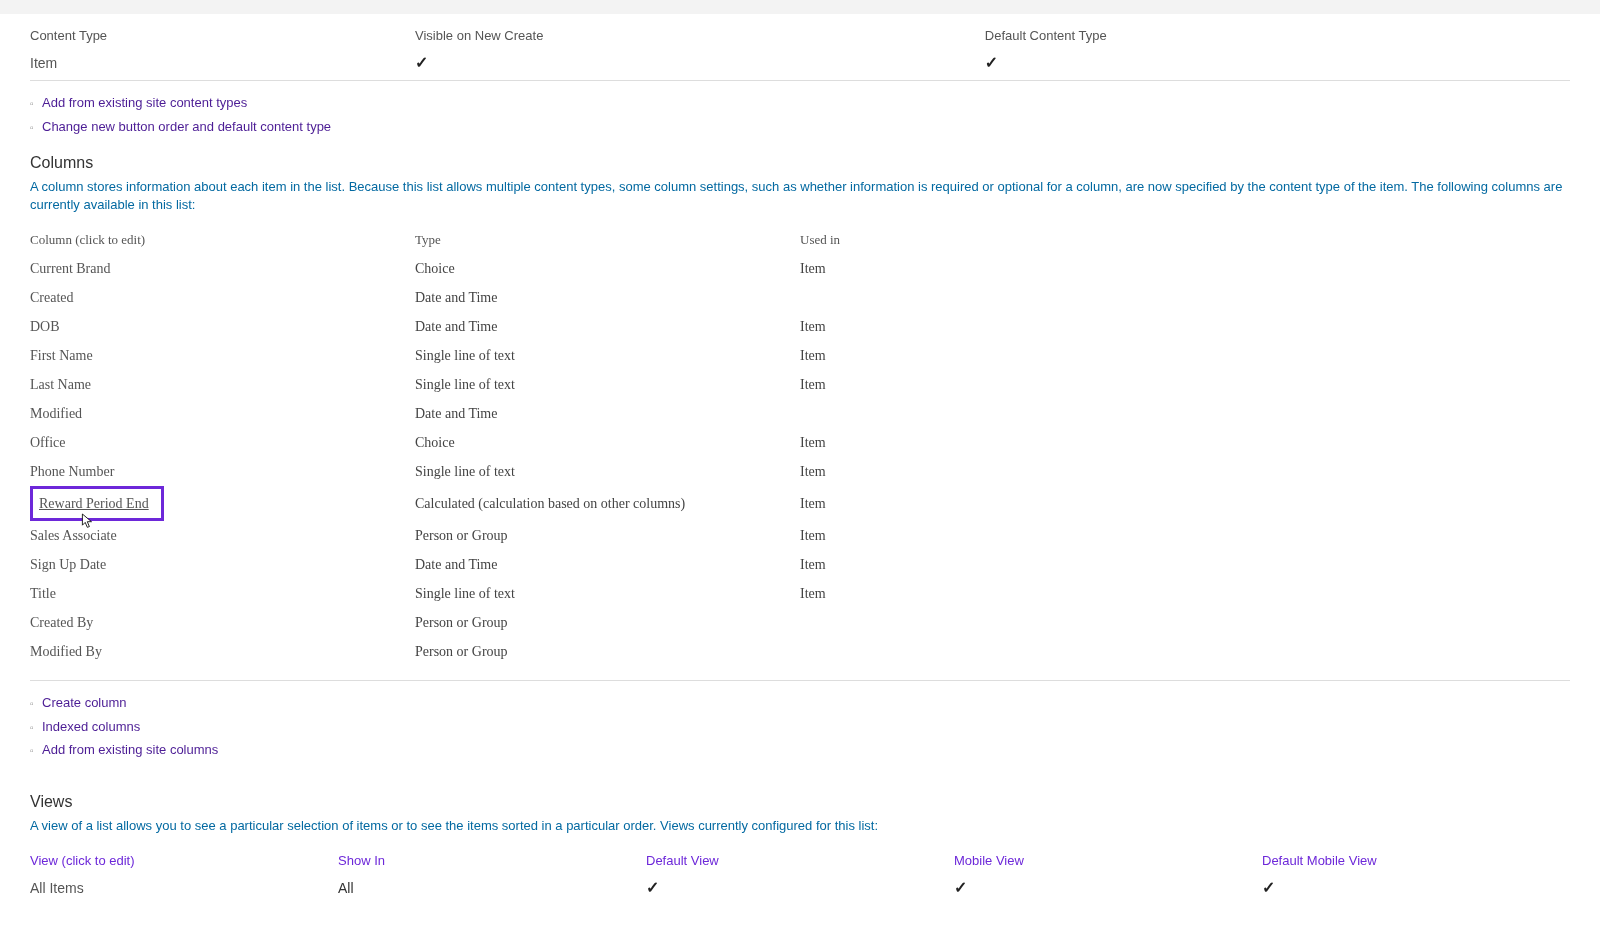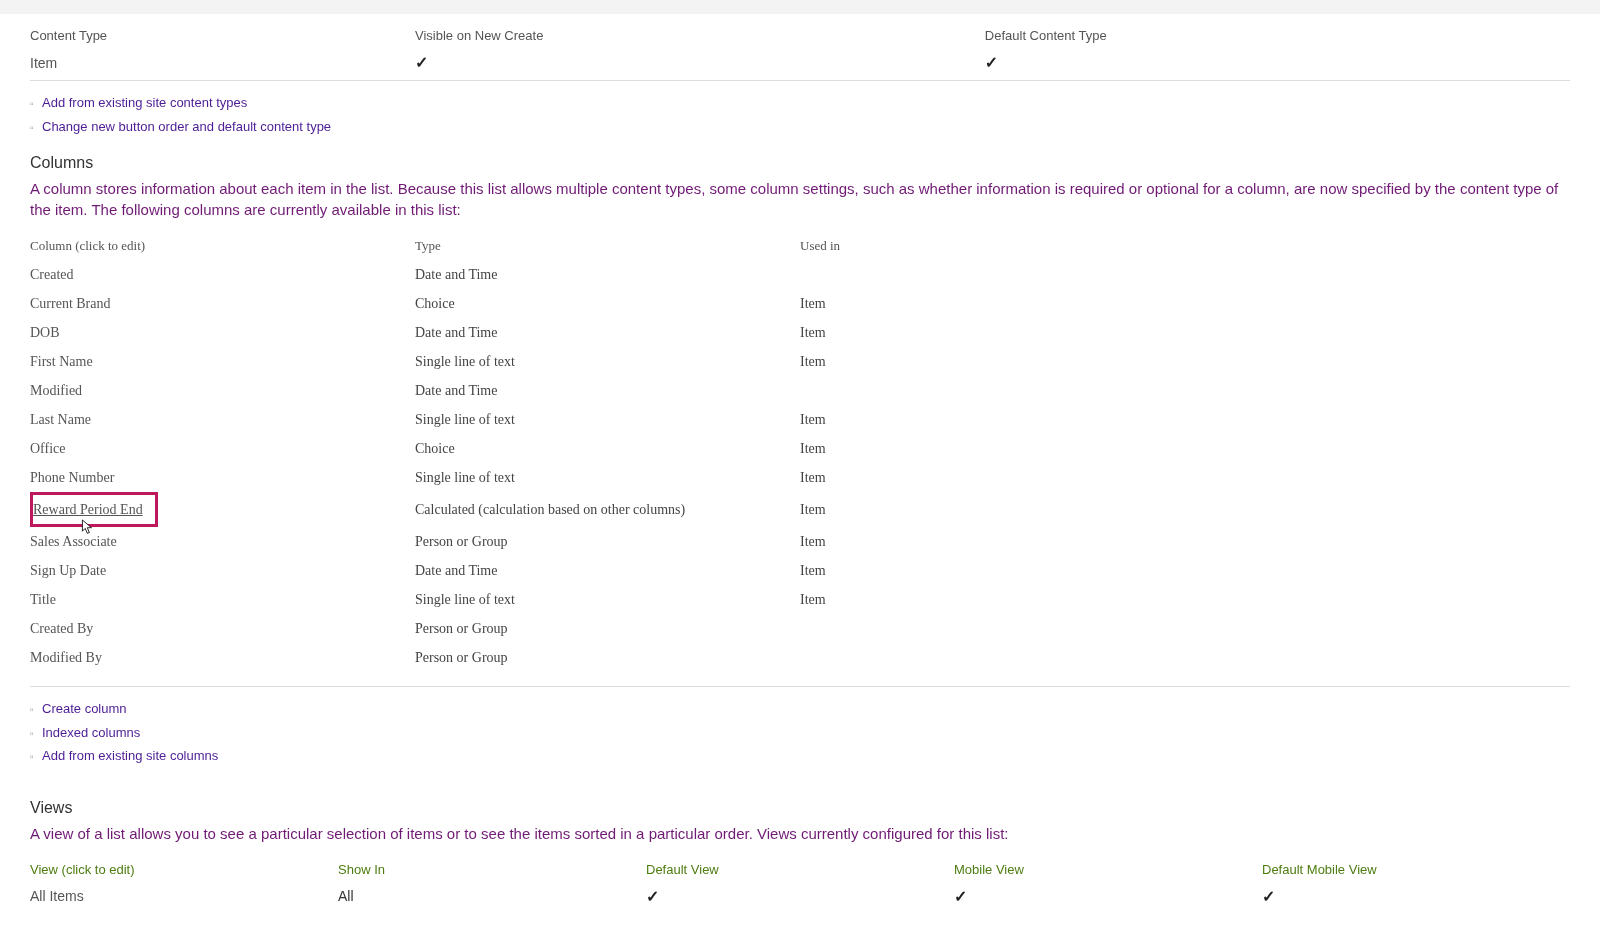--- a/index.html
+++ b/index.html
@@ -58,22 +58,22 @@
     top: 3px;
   }
   .link { color: #4c1d95; cursor: pointer; }
   h2.section-title {
     font-size: 16px;
     font-weight: 400;
     color: #333;
     margin-bottom: 6px;
   }
   .section-desc {
-    font-size: 15px;
-    color: #701a75;
+    font-size: 13px;
+    color: #0369a1;
     line-height: 1.4;
     margin-bottom: 12px;
   }
   .col-table {
     width: 100%;
     border-collapse: collapse;
     font-family: Liberation Serif, serif;
   }
   .col-table th {
     text-align: left;
@@ -87,37 +87,37 @@
     color: #444;
     font-size: 14px;
     line-height: 1.5;
   }
   .col-name { color: #555; }
   .col-name.hl {
     text-decoration: underline;
   }
   .hl-wrapper {
     display: inline-block;
-    padding: 4px 12px 4px 0;
-    border: 3px solid #be185d;
+    padding: 4px 12px 4px 6px;
+    border: 3px solid #6d28d9;
     position: relative;
   }
   .cursor {
     position: absolute;
     bottom: -12px;
     left: 48px;
     width: 14px;
     height: 18px;
     pointer-events: none;
   }
   .views-table {
     width: 100%;
     border-collapse: collapse;
   }
-  .views-table th { text-align:left; font-weight:400; color:#4d7c0f; font-size:13px; padding:6px 0; }
+  .views-table th { text-align:left; font-weight:400; color:#6d28d9; font-size:13px; padding:6px 0; }
   .views-table td { padding:4px 0; font-size:14px; color:#333; }
   .c1 { width: 25%; }
   .c2 { width: 25%; }
   .c3 { width: 50%; }
 </style>
 </head>
 <body>
 
 
 
@@ -154,48 +154,48 @@
 <table class="col-table">
   <thead>
     <tr>
       <th class="c1">Column (click to edit)</th>
       <th class="c2">Type</th>
       <th class="c3">Used in</th>
     </tr>
   </thead>
   <tbody>
     <tr>
-      <td><span class="col-name">Created</span></td>
-      <td>Date and Time</td>
-      <td></td>
-    </tr>
-    <tr>
       <td><span class="col-name">Current Brand</span></td>
       <td>Choice</td>
       <td>Item</td>
     </tr>
     <tr>
+      <td><span class="col-name">Created</span></td>
+      <td>Date and Time</td>
+      <td></td>
+    </tr>
+    <tr>
       <td><span class="col-name">DOB</span></td>
       <td>Date and Time</td>
       <td>Item</td>
     </tr>
     <tr>
       <td><span class="col-name">First Name</span></td>
       <td>Single line of text</td>
       <td>Item</td>
     </tr>
     <tr>
+      <td><span class="col-name">Last Name</span></td>
+      <td>Single line of text</td>
+      <td>Item</td>
+    </tr>
+    <tr>
       <td><span class="col-name">Modified</span></td>
       <td>Date and Time</td>
       <td></td>
-    </tr>
-    <tr>
-      <td><span class="col-name">Last Name</span></td>
-      <td>Single line of text</td>
-      <td>Item</td>
     </tr>
     <tr>
       <td><span class="col-name">Office</span></td>
       <td>Choice</td>
       <td>Item</td>
     </tr>
     <tr>
       <td><span class="col-name">Phone Number</span></td>
       <td>Single line of text</td>
       <td>Item</td>

